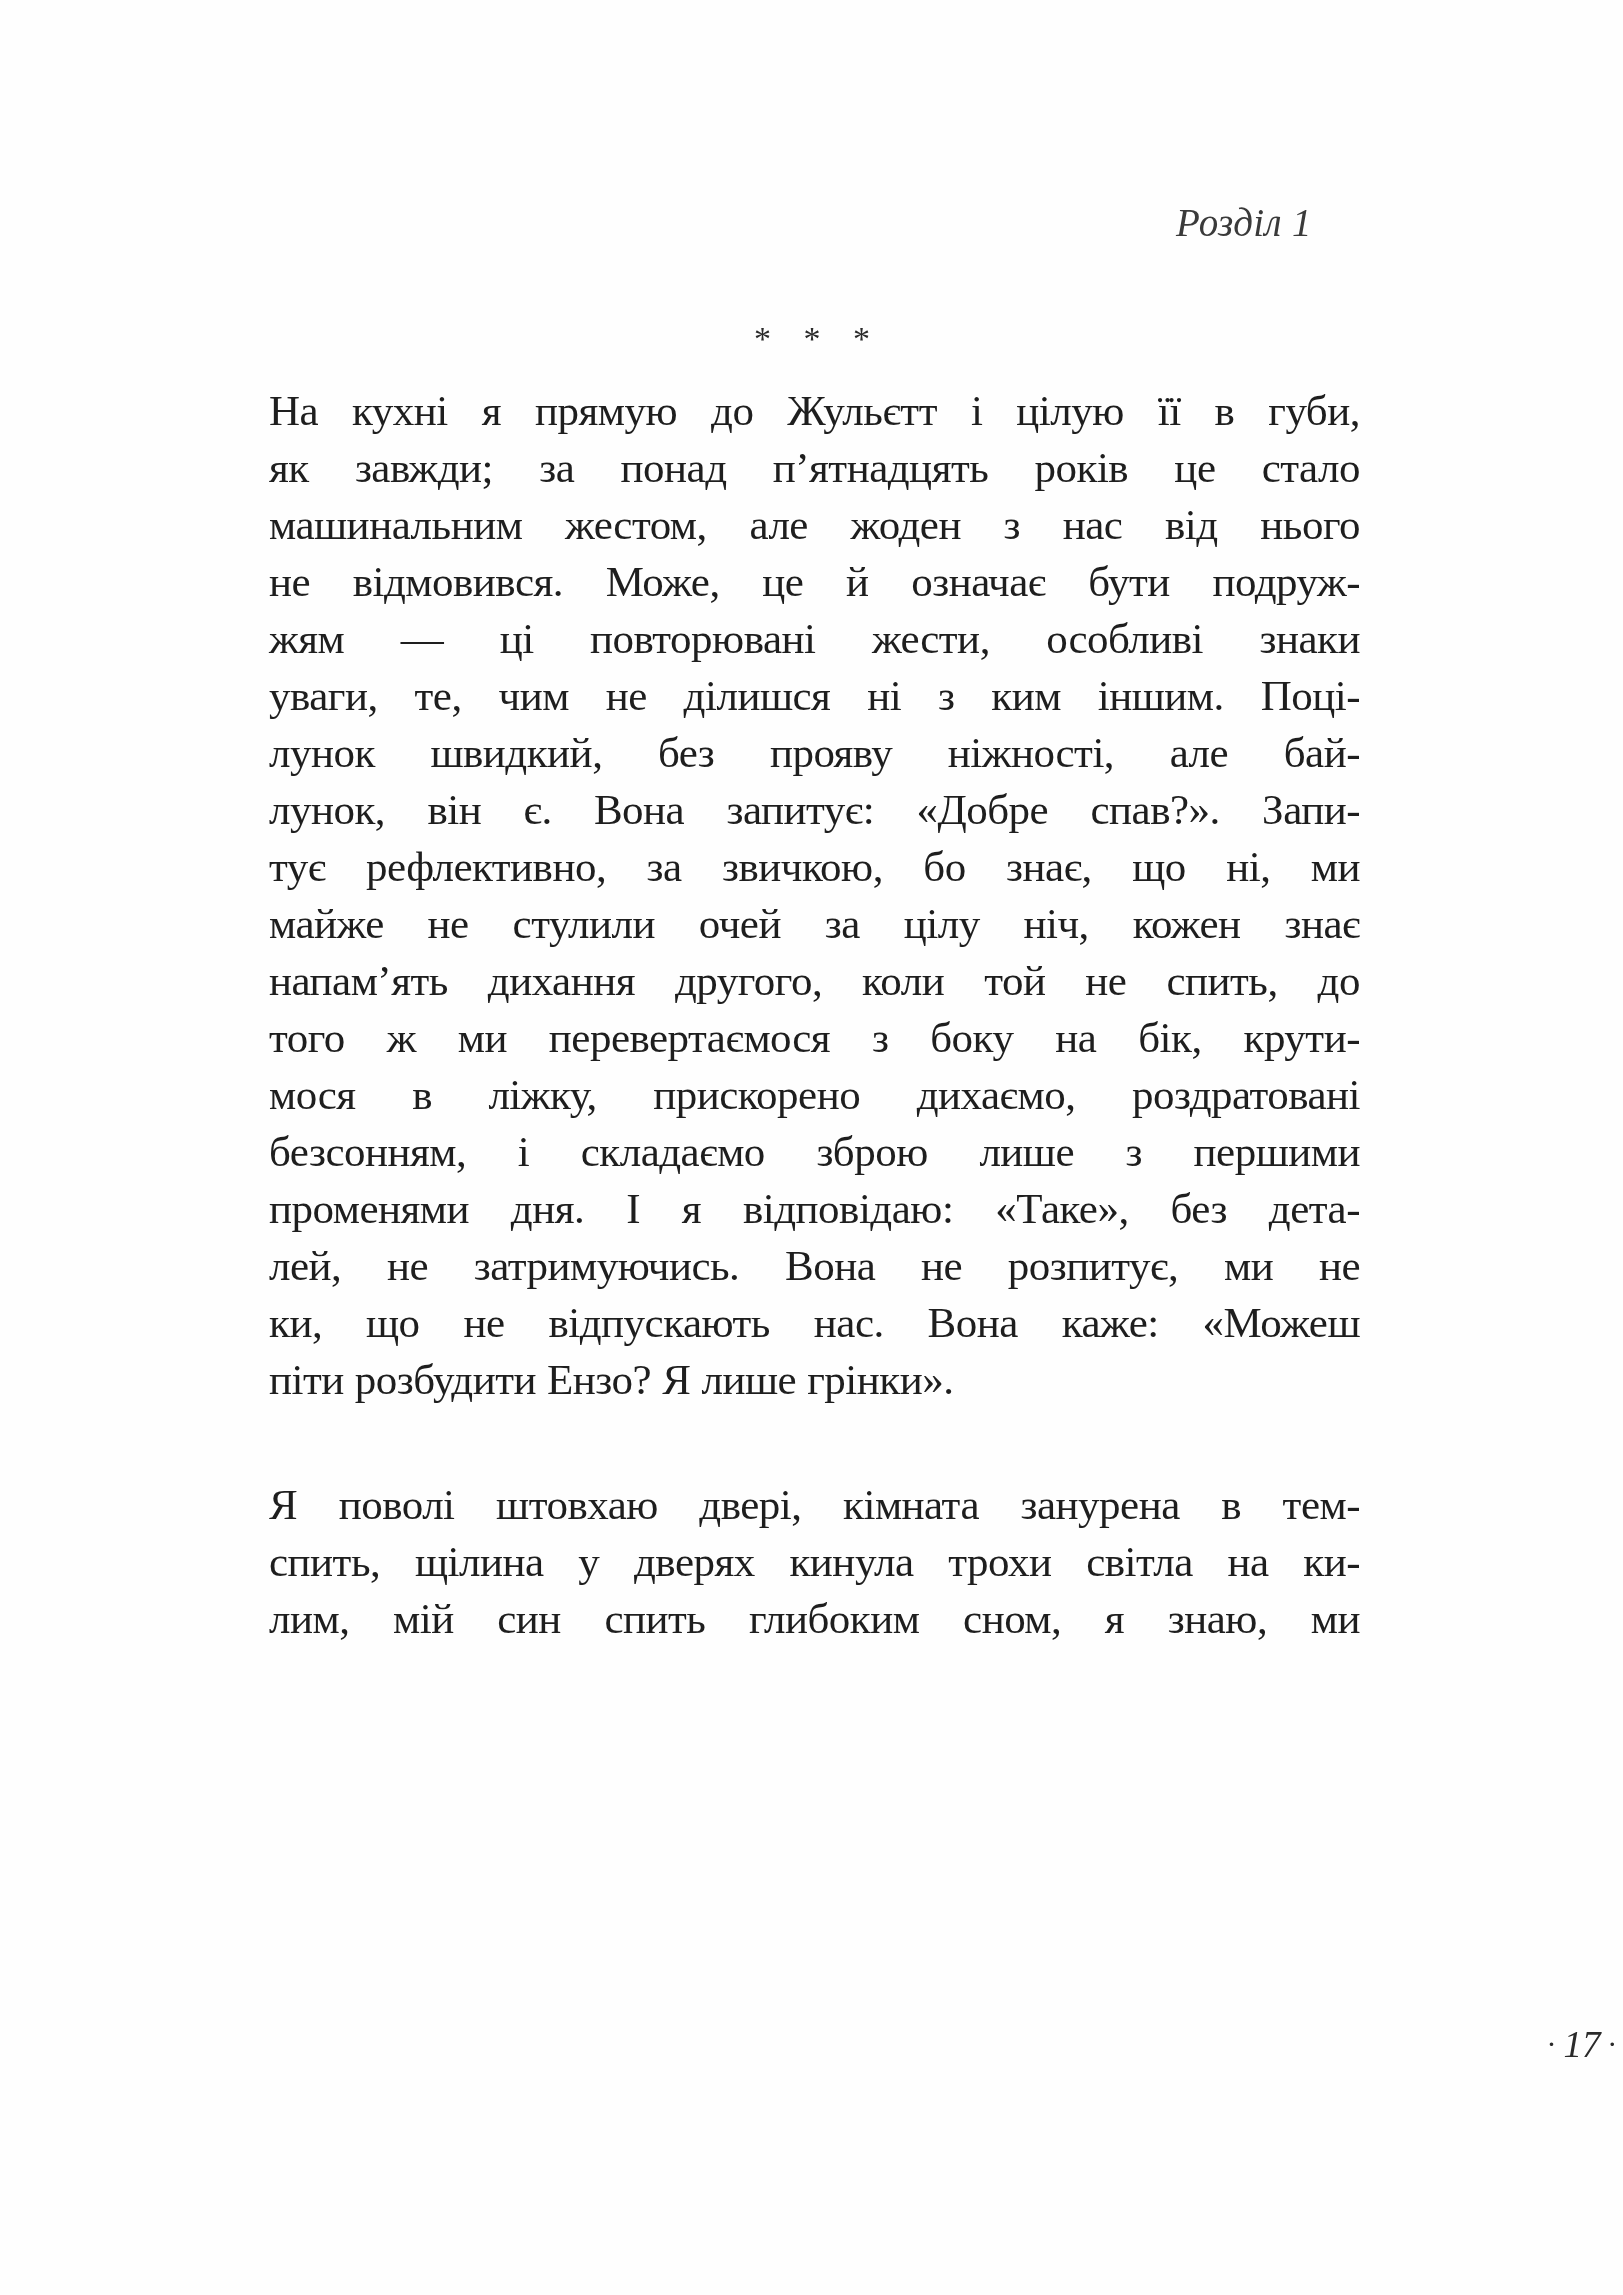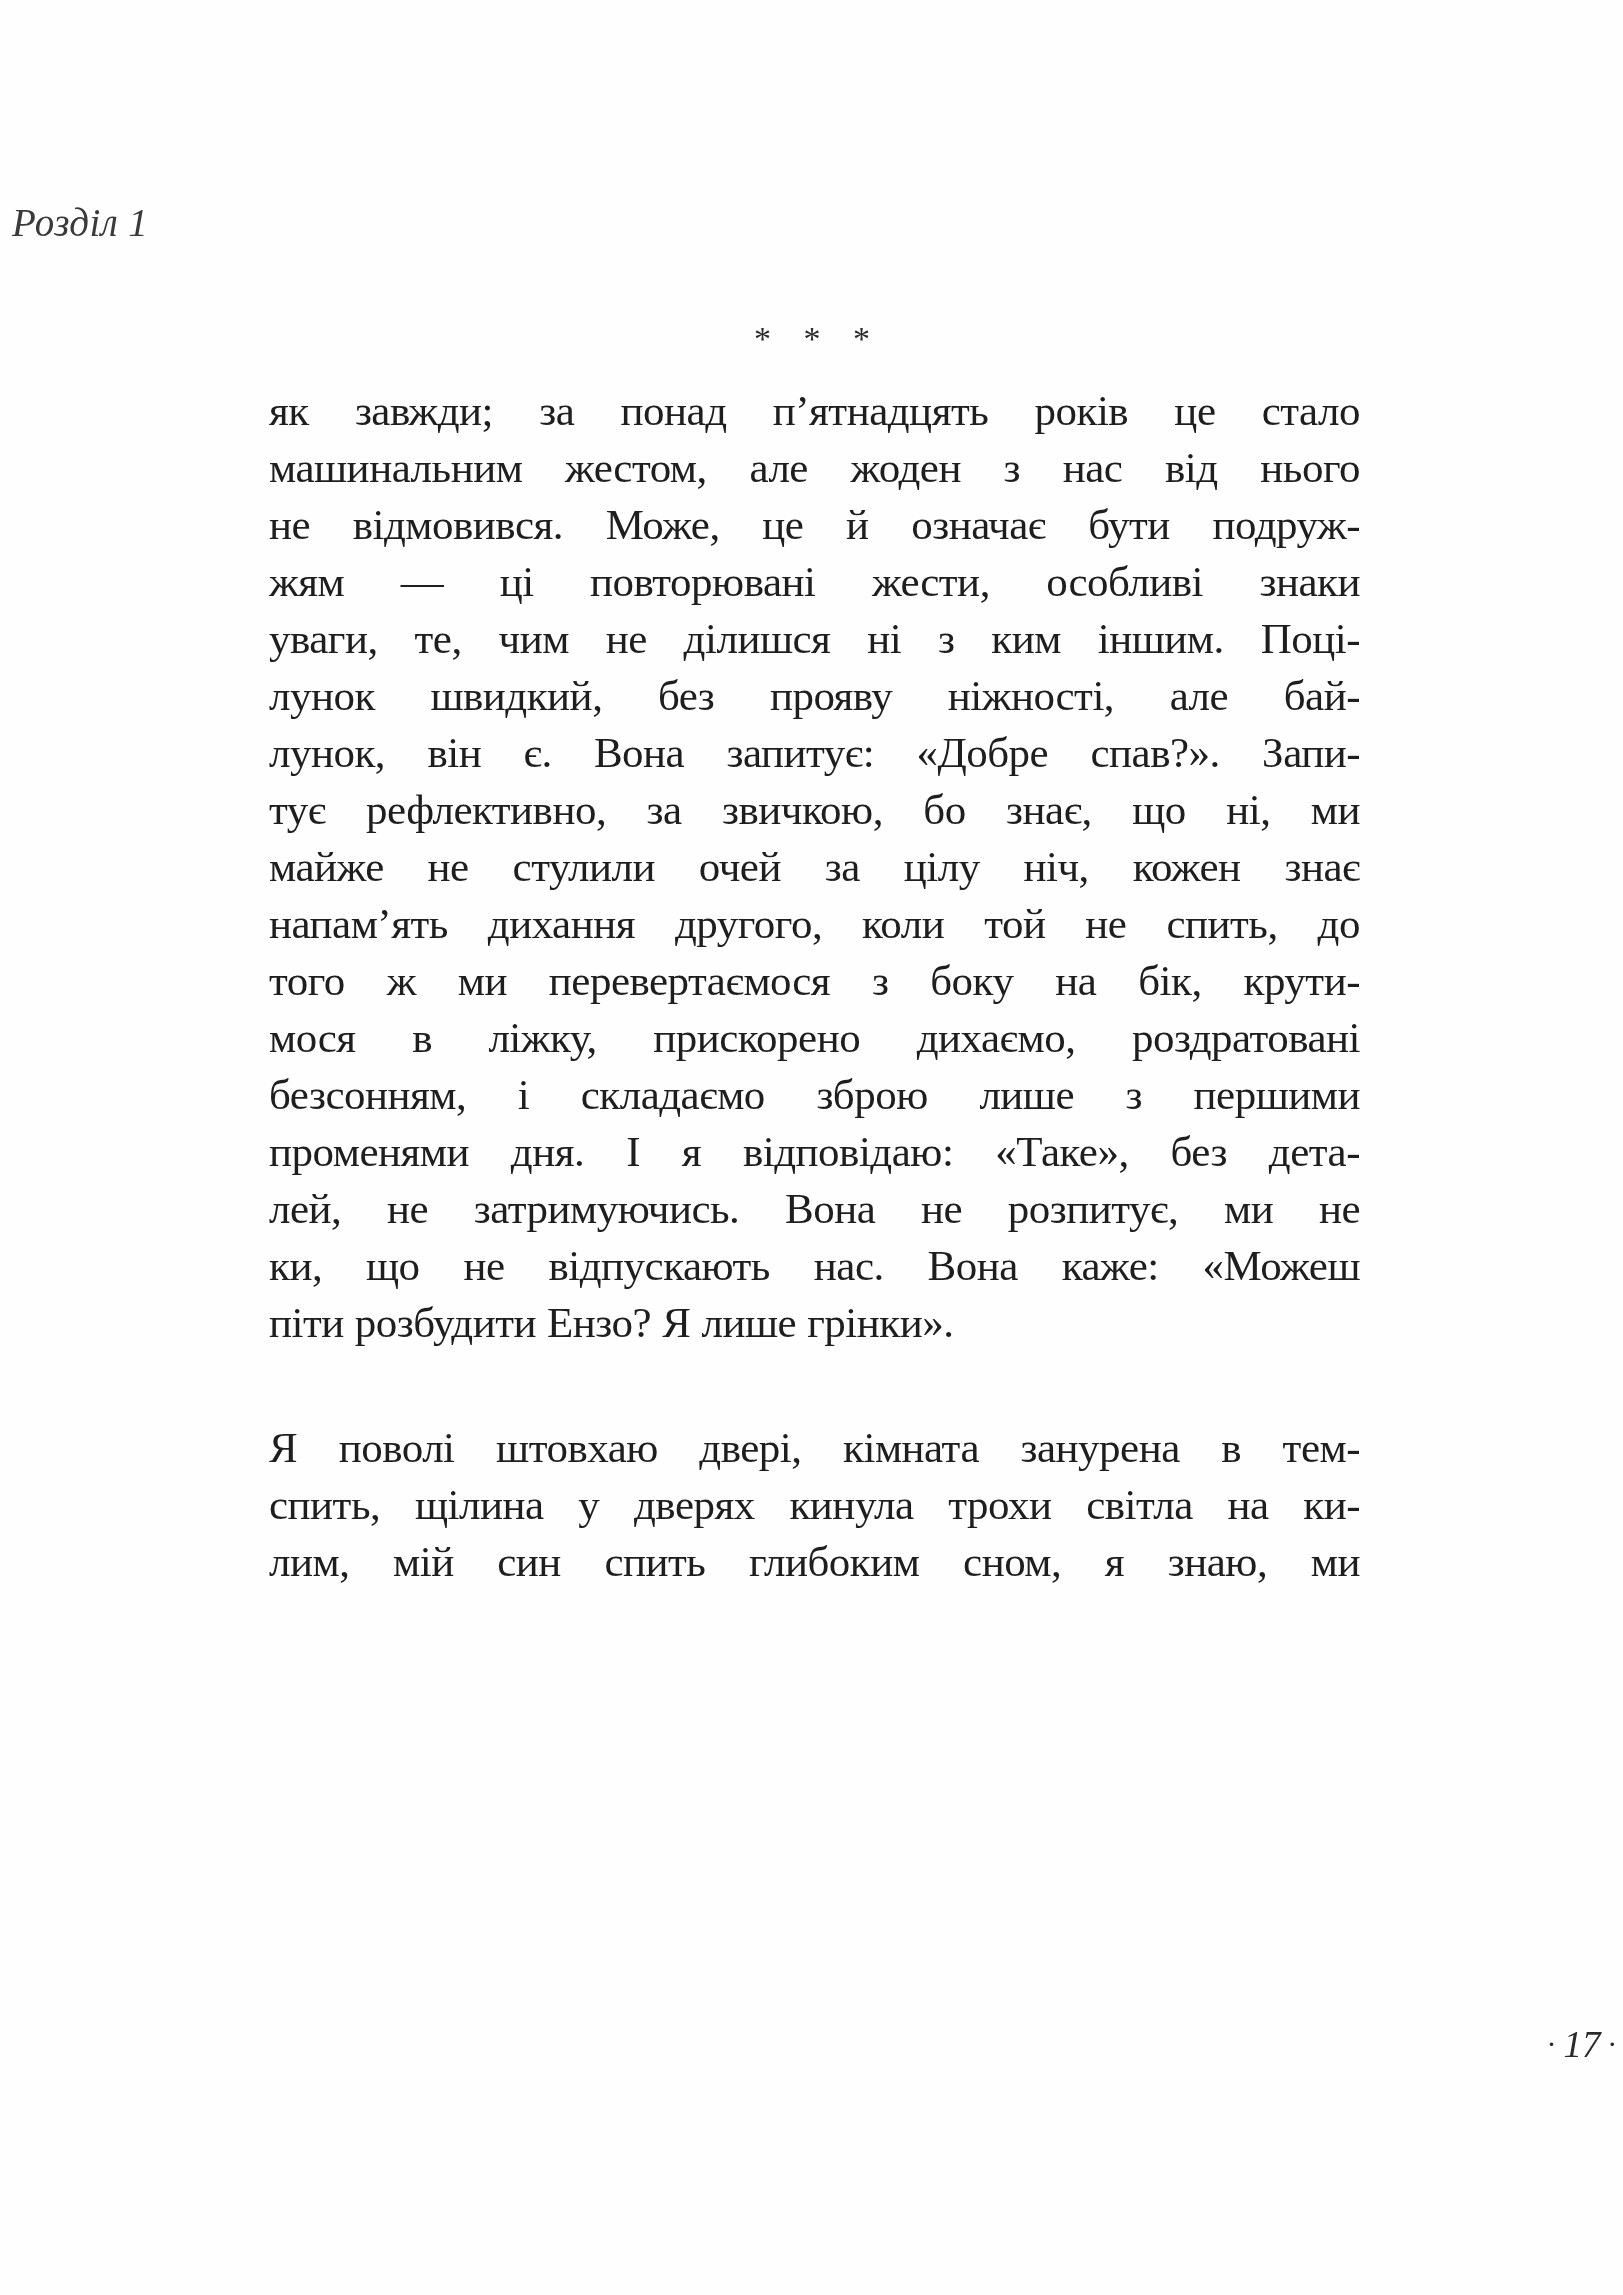--- a/index.html
+++ b/index.html
@@ -17,22 +17,22 @@
     }
     .page {
       position: absolute;
       left: 0; top: 0;
       width: 1624px; height: 2295px;
       background: #fefefe;
     }
     .running-head {
       position: absolute;
       top: 200px;
-      left: 12px; width: 1308px;
-      text-align: left;
+      left: 4px; width: 1308px;
+      text-align: right;
       font-style: italic;
       font-size: 39px;
       color: #3a3a3a;
       letter-spacing: 0.4px;
     }
     .section-break {
       position: absolute;
       top: 320px;
       left: 0; width: 1624px;
       text-align: center;
@@ -86,20 +86,21 @@
 <body>
 
 <div class="page">
 
   <div class="running-head">Розділ 1</div>
 
   <div class="section-break">* * *</div>
 
   <div class="body-text">
     <div>
+      <span class="line">На кухні я прямую до Жульєтт і цілую її в губи,</span>
       <span class="line">як завжди; за понад п’ятнадцять років це стало</span>
       <span class="line">машинальним жестом, але жоден з нас від нього</span>
       <span class="line">не відмовився. Може, це й означає бути подруж-</span>
       <span class="line">жям — ці повторювані жести, особливі знаки</span>
       <span class="line">уваги, те, чим не ділишся ні з ким іншим. Поці-</span>
       <span class="line">лунок швидкий, без прояву ніжності, але бай-</span>
       <span class="line">лунок, він є. Вона запитує: «Добре спав?». Запи-</span>
       <span class="line">тує рефлективно, за звичкою, бо знає, що ні, ми</span>
       <span class="line">майже не стулили очей за цілу ніч, кожен знає</span>
       <span class="line">напам’ять дихання другого, коли той не спить, до</span>

